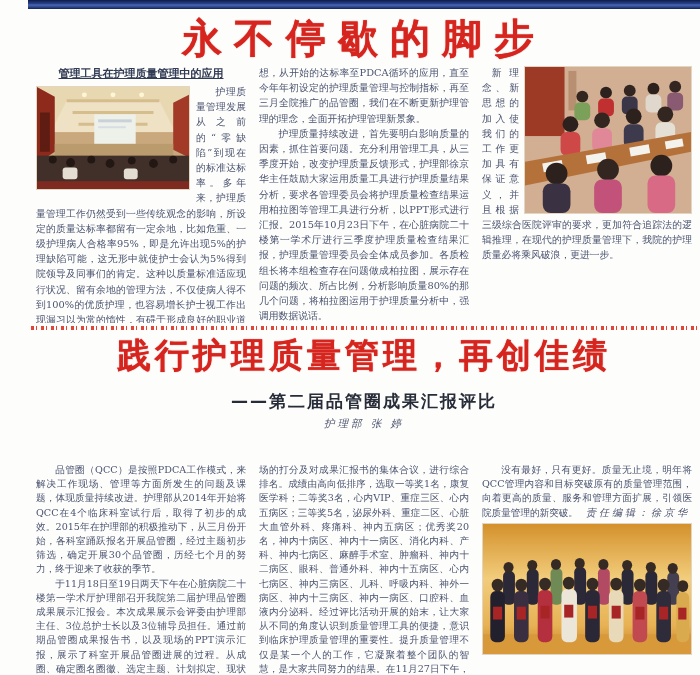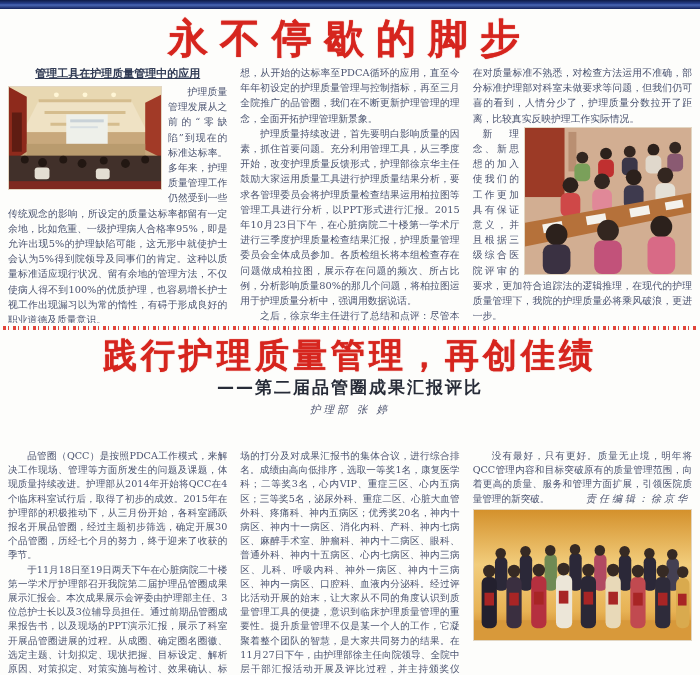--- a/index.html
+++ b/index.html
@@ -1,34 +1,34 @@
 <!DOCTYPE html>
 <html><head>
 <meta charset="utf-8">
 <style>
   * { margin:0; padding:0; box-sizing:border-box; }
   html,body { background:#ffffff; }
   body {
     width:700px; height:675px; overflow:hidden;
     font-family:"DejaVu Serif", serif;
   }
-  .page { width:700px; height:675px; background:#fdfdfb; overflow:hidden; }
+  .page { width:700px; height:675px; background:#fdfdfb; overflow:hidden;padding-left:28px; }
 
   .top-bar {
     height:9px; width:700px;
     background:linear-gradient(180deg,#0e1a45 0%,#28408c 40%,#4a67b4 55%,#15235c 100%);
   }
 
   h1.headline {
     text-align:center; font-weight:bold; color:#d6251e;
     font-family:"DejaVu Sans", sans-serif;
     text-shadow:0 0 1px #d6251e;
   }
   .a1-headline { font-size:40px; line-height:44px; letter-spacing:12px; margin:7px 0 5px; }
-  .a2-headline { font-size:34px; line-height:38px; letter-spacing:4px; margin:6px 0 2px; }
+  .a2-headline { font-size:34px; line-height:38px; letter-spacing:4px; margin:6px 0 16px; }
 
   .cols { display:flex; gap:13px; padding:0 8px; overflow:hidden; }
   .a1-cols { height:258px; }
   .a2-cols { height:238px;margin-top:32px; }
   .col { flex:1 1 0; min-width:0; }
 
   p.body-text {
     font-size:9.8px; line-height:15.2px; text-align:justify;
     color:#4a5370; text-justify:inter-ideograph;
   }
@@ -121,21 +121,20 @@
 
       </div>
 
       <div class="col">
         <p class="body-text">想，从开始的达标率至PDCA循环的应用，直至今年年初设定的护理质量管理与控制指标，再至三月全院推广的品管圈，我们在不断更新护理管理的理念，全面开拓护理管理新景象。</p>
         <p class="body-text indent">护理质量持续改进，首先要明白影响质量的因素，抓住首要问题。充分利用管理工具，从三季度开始，改变护理质量反馈形式，护理部徐京华主任鼓励大家运用质量工具进行护理质量结果分析，要求各管理委员会将护理质量检查结果运用柏拉图等管理工具进行分析，以PPT形式进行汇报。2015年10月23日下午，在心脏病院二十楼第一学术厅进行三季度护理质量检查结果汇报，护理质量管理委员会全体成员参加。各质检组长将本组检查存在问题做成柏拉图，展示存在问题的频次、所占比例，分析影响质量80%的那几个问题，将柏拉图运用于护理质量分析中，强调用数据说话。</p>
         <p class="body-text indent">之后，徐京华主任进行了总结和点评：尽管本季度质量检查是新护理质量检查标准的试用阶段，还存</p>
       </div>
 
       <div class="col">
-        <p class="body-text">在对质量标准不熟悉，对检查方法运用不准确，部分标准护理部对科室未做要求等问题，但我们仍可喜的看到，人情分少了，护理质量分数拉开了距离，比较真实反映护理工作实际情况。</p>
 
         <span class="photo-frame photo-right">
           <svg viewBox="0 0 168 148" preserveAspectRatio="none">
             <rect width="168" height="148" fill="#d2ae92"></rect>
             <rect x="0" y="0" width="40" height="70" fill="#9c3a26"></rect>
             <rect x="44" y="4" width="8" height="40" fill="#b98f72"></rect>
             <g>
               <circle cx="58" cy="30" r="6" fill="#332620"></circle>
                 <rect x="50" y="36" width="16" height="18" rx="5" fill="#7aa05a"></rect>
               <circle cx="82" cy="26" r="6" fill="#2c211c"></circle>

